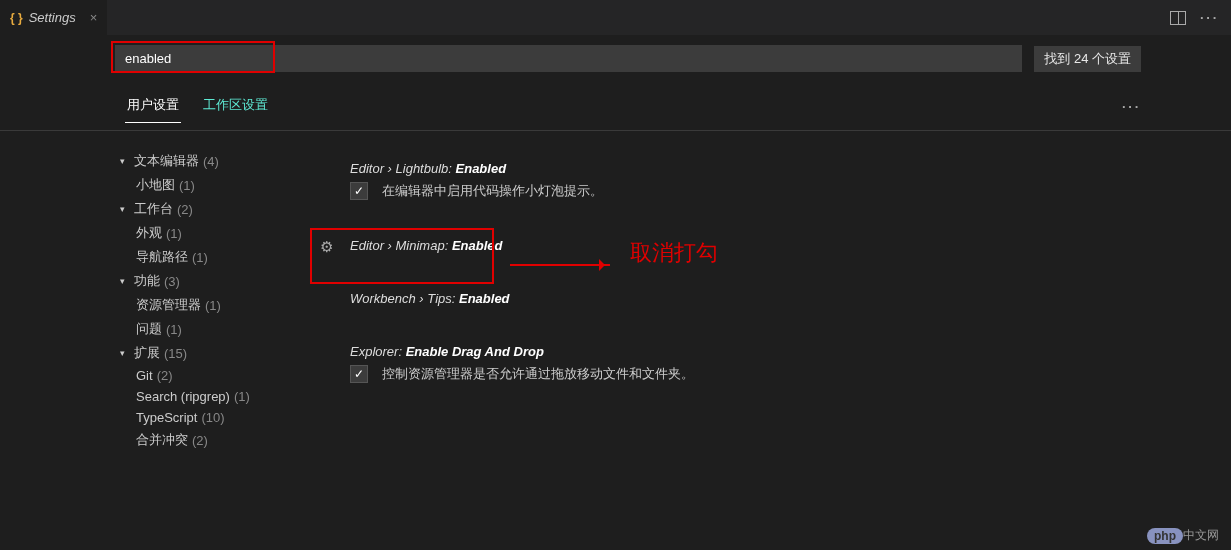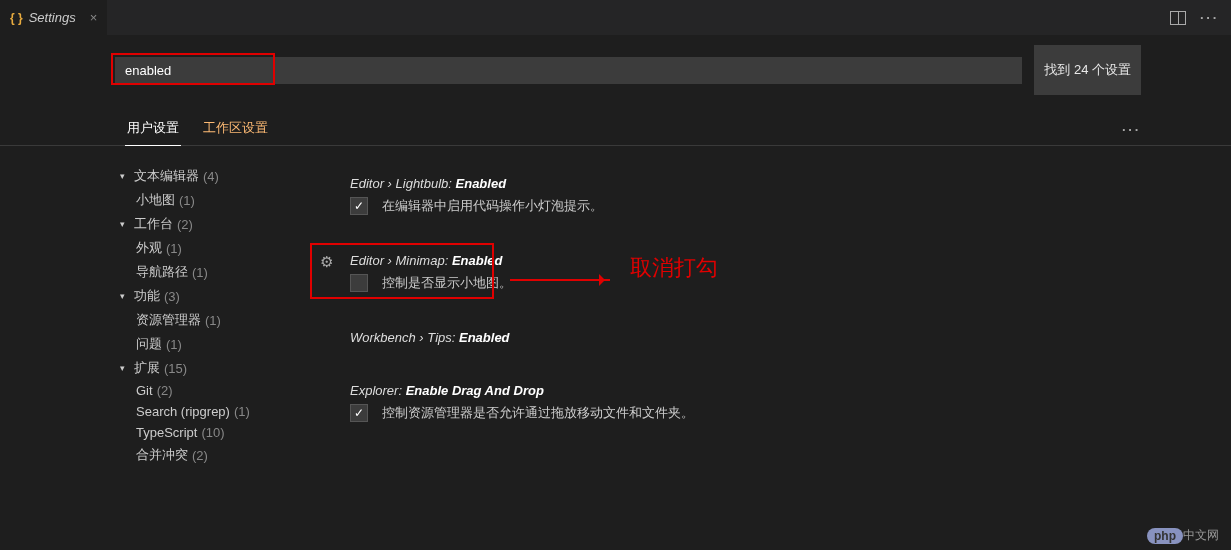--- a/index.html
+++ b/index.html
@@ -61,36 +61,36 @@
     .red-box-search {
       position: absolute;
       left: -4px; top: -4px;
       width: 164px; height: 32px;
       border: 2px solid #e00000;
       pointer-events: none;
     }
     .result-count {
       white-space: nowrap;
       color: #e8e8e8;
-      padding: 16px 10px;
+      padding: 4px 10px;
       background: #3c3c3c;
     }
 
     .settings-tabs {
       display: flex;
       align-items: center;
       margin-top: 18px;
       border-bottom: 1px solid #3a3a3a;
-      padding: 0 90px 0 115px;
+      padding: 0 90px 8px 115px;
       position: relative;
     }
     .settings-tab {
       padding: 6px 12px 8px;
       font-size: 13px;
-      color: #fdba74;
+      color: #5eead4;
       cursor: pointer;
       position: relative;
     }
     .settings-tab.active {
       color: #fff;
     }
     .settings-tab.active::after {
       content: "";
       position: absolute;
       left: 10px; right: 10px; bottom: -1px;
@@ -318,24 +318,20 @@
             <span class="checkbox checked"></span>
             <span class="setting-desc">在编辑器中启用代码操作小灯泡提示。</span>
           </div>
         </div>
         <div class="setting-item">
           <span class="gear-icon">⚙</span>
           <div class="red-box-item"></div>
           <div class="annotation-arrow"></div>
           <div class="annotation-text">取消打勾</div>
           <div class="setting-header"><span>Editor</span><span> › </span><span>Minimap: </span><span class="bold">Enabled</span></div>
-          <div class="setting-body">
-            <span class="checkbox "></span>
-            <span class="setting-desc">控制是否显示小地图。</span>
-          </div>
         </div>
         <div class="setting-item">
           <div class="setting-header"><span>Workbench</span><span> › </span><span>Tips: </span><span class="bold">Enabled</span></div>
         </div>
         <div class="setting-item">
           <div class="setting-header"><span>Explorer: </span><span></span><span></span><span class="bold">Enable Drag And Drop</span></div>
           <div class="setting-body">
             <span class="checkbox checked"></span>
             <span class="setting-desc">控制资源管理器是否允许通过拖放移动文件和文件夹。</span>
           </div>

